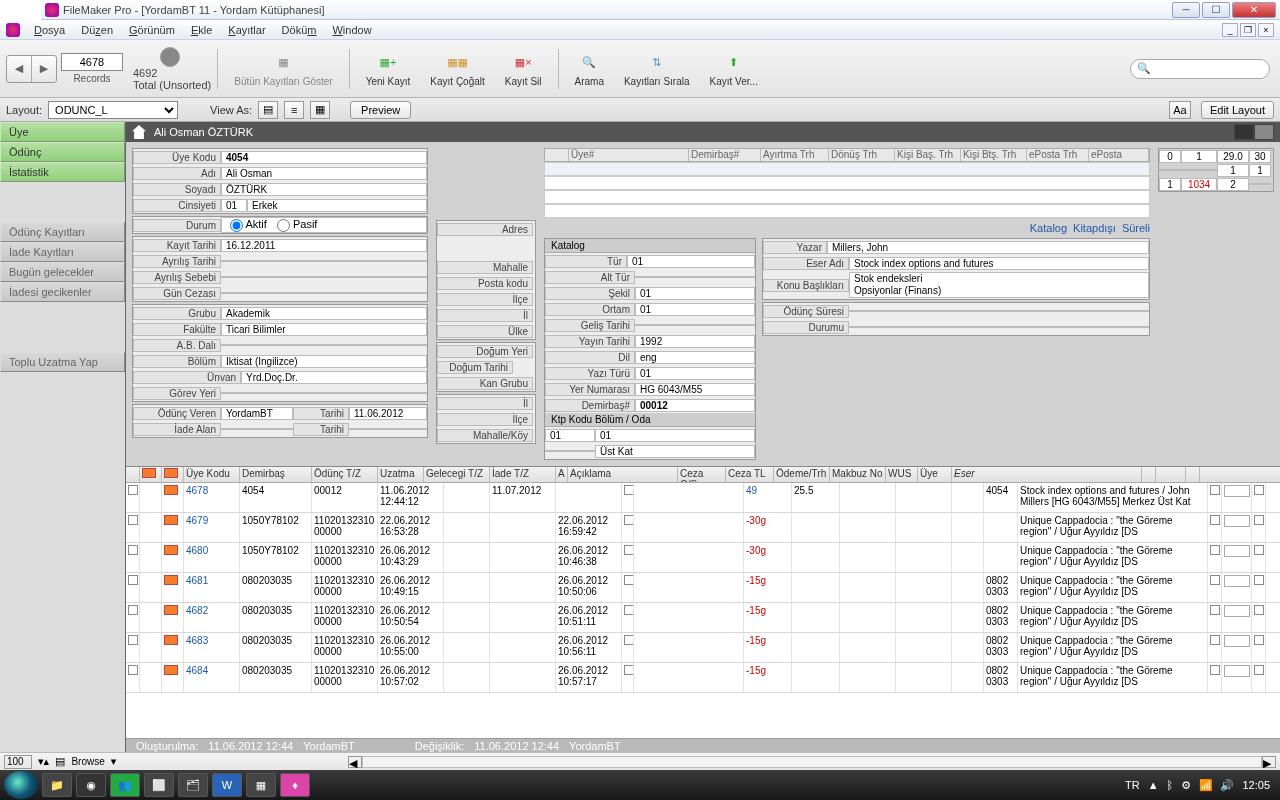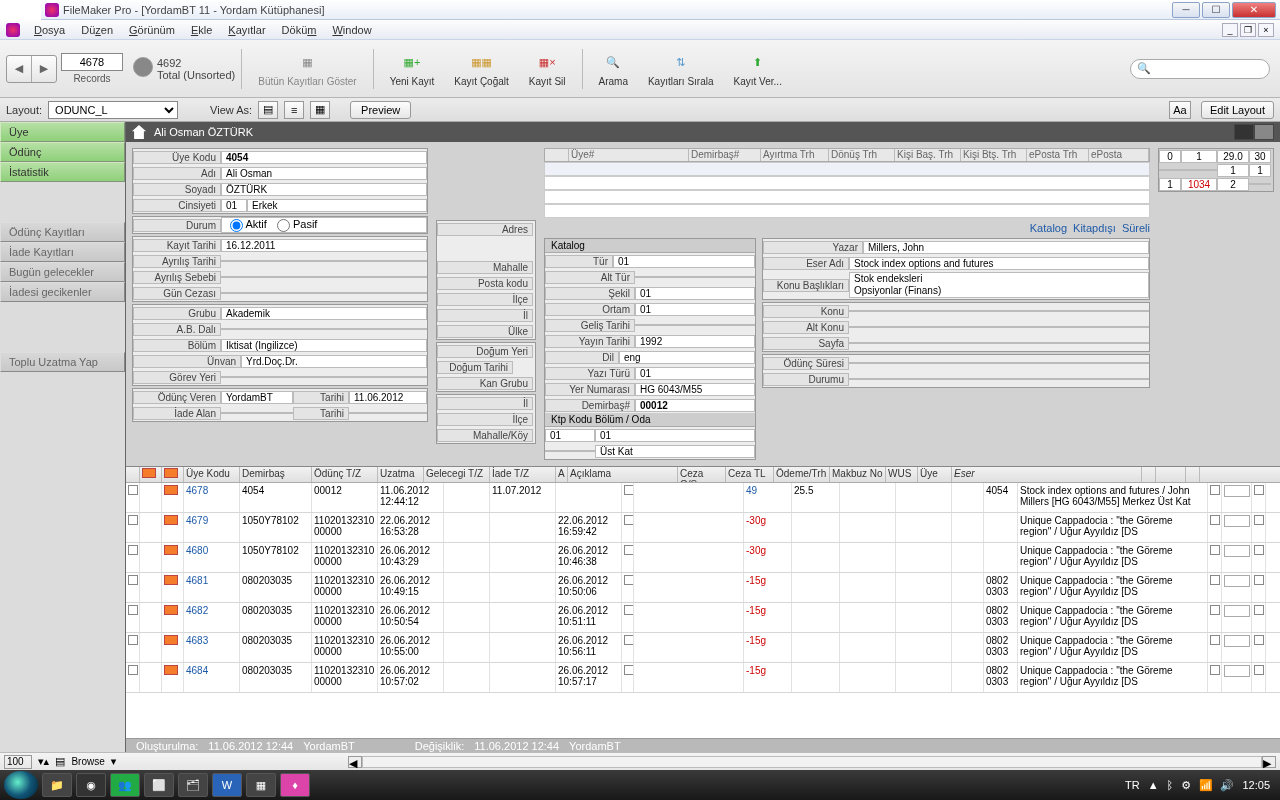--- a/index.html
+++ b/index.html
@@ -23,21 +23,21 @@
 .mdi-btn { width: 16px; height: 14px; border: 1px solid #aab; background: #f4f6fb; font-size: 9px; display: flex; align-items: center; justify-content: center; }
 
 .toolbar { height: 58px; background: linear-gradient(#f4f4f4,#e4e4e4); display: flex; align-items: center; padding: 2px 6px; border-bottom: 1px solid #b5b5b5; }
 .nav-group { display: flex; align-items: center; gap: 4px; }
 .nav-btns { display: flex; border: 1px solid #999; border-radius: 3px; height: 28px; background: linear-gradient(#fdfdfd,#e6e6e6); }
 .nav-btn { width: 24px; display: flex; align-items: center; justify-content: center; color: #666; }
 .nav-sep { width: 1px; background: #aaa; }
 .record-box { display: flex; flex-direction: column; align-items: center; }
 .record-input { width: 62px; height: 18px; border: 1px solid #888; text-align: center; background: #fff; }
 .records-label { font-size: 10px; color: #555; margin-top: 2px; }
-.total-group { display: flex; align-items: flex-start; margin-left: 6px; }
+.total-group { display: flex; align-items: center; margin-left: 6px; flex-direction: column; }
 .pie { width: 20px; height: 20px; border-radius: 50%; background: conic-gradient(#888 0 360deg); margin-right: 4px; border: 1px solid #999; }
 .total-text { font-size: 10px; color: #444; }
 .tool-item { display: flex; flex-direction: column; align-items: center; padding: 0 10px; color: #333; }
 .tool-icon { width: 24px; height: 24px; margin-bottom: 2px; display: flex; align-items: center; justify-content: center; border-radius: 3px; }
 .tool-label { font-size: 10px; }
 .tool-sep { width: 1px; height: 40px; background: #bbb; margin: 0 6px; }
 .search-box { margin-left: auto; margin-right: 4px; width: 140px; height: 20px; border: 1px solid #aaa; border-radius: 10px; display: flex; align-items: center; padding: 0 6px; background: #fff; }
 .search-box span { color: #888; }
 
 .layout-bar { height: 24px; background: linear-gradient(#ececec,#dedede); border-bottom: 1px solid #aaa; display: flex; align-items: center; padding: 0 6px; gap: 6px; }
@@ -282,20 +282,24 @@
                 <div class="lbl-cell" style="width:88px">Gün Cezası</div>
                 <div class="val-cell" style="flex:1"></div>
               </div>
           </div>
           <div class="fieldset">
             <div class="row">
                 <div class="lbl-cell" style="width:88px">Grubu</div>
                 <div class="val-cell" style="flex:1">Akademik</div>
               </div>
             <div class="row">
+                <div class="lbl-cell" style="width:88px">Fakülte</div>
+                <div class="val-cell" style="flex:1">Ticari Bilimler</div>
+              </div>
+            <div class="row">
                 <div class="lbl-cell" style="width:88px">A.B. Dalı</div>
                 <div class="val-cell" style="flex:1"></div>
               </div>
             <div class="row">
                 <div class="lbl-cell" style="width:88px">Bölüm</div>
                 <div class="val-cell" style="flex:1">İktisat (İngilizce)</div>
               </div>
             <div class="row">
                 <div class="lbl-cell" style="width:108px">Ünvan</div>
                 <div class="val-cell" style="flex:1">Yrd.Doç.Dr.</div>
@@ -388,21 +392,21 @@
           </div>
           <div class="links">
             <span>Katalog</span>
             <span>Kitapdışı</span>
             <span>Süreli</span>
           </div>
           <div style="display:flex;gap:6px">
             <div class="fieldset" style="width:212px">
               <div class="fs-title gray">Katalog</div>
               <div class="row">
-                  <div class="lbl-cell" style="width:68px">Tür</div>
+                  <div class="lbl-cell" style="width:82px">Tür</div>
                   <div class="val-cell" style="flex:1">01</div>
                 </div>
               <div class="row">
                   <div class="lbl-cell" style="width:90px">Alt Tür</div>
                   <div class="val-cell" style="flex:1"></div>
                 </div>
               <div class="row">
                   <div class="lbl-cell" style="width:90px">Şekil</div>
                   <div class="val-cell" style="flex:1">01</div>
                 </div>
@@ -412,21 +416,21 @@
                 </div>
               <div class="row">
                   <div class="lbl-cell" style="width:90px">Geliş Tarihi</div>
                   <div class="val-cell" style="flex:1"></div>
                 </div>
               <div class="row">
                   <div class="lbl-cell" style="width:90px">Yayın Tarihi</div>
                   <div class="val-cell" style="flex:1">1992</div>
                 </div>
               <div class="row">
-                  <div class="lbl-cell" style="width:74px">Dil</div>
+                  <div class="lbl-cell" style="width:90px">Dil</div>
                   <div class="val-cell" style="flex:1">eng</div>
                 </div>
               <div class="row">
                   <div class="lbl-cell" style="width:90px">Yazı Türü</div>
                   <div class="val-cell" style="flex:1">01</div>
                 </div>
               <div class="row">
                   <div class="lbl-cell" style="width:90px">Yer Numarası</div>
                   <div class="val-cell" style="flex:1">HG 6043/M55</div>
                 </div>
@@ -440,45 +444,31 @@
                   <div class="val-cell" style="flex:1">01</div>
                 </div>
               <div class="row">
                   <div class="val-cell" style="width:50px"></div>
                   <div class="val-cell" style="flex:1">Üst Kat</div>
                 </div>
             </div>
             <div class="col" style="flex:1;gap:2px">
               <div class="fieldset">
                 <div class="row">
-                    <div class="lbl-cell" style="width:100px">Yazar</div>
+                    <div class="lbl-cell" style="width:64px">Yazar</div>
                     <div class="val-cell" style="flex:1">Millers, John</div>
                   </div>
                 <div class="row">
                     <div class="lbl-cell" style="width:86px">Eser Adı</div>
                     <div class="val-cell" style="flex:1">Stock index options and futures</div>
                   </div>
                 <div class="row" style="height:28px">
                     <div class="lbl-cell" style="width:86px">Konu Başlıkları</div>
                     <div class="val-cell" style="flex:1;white-space:pre-line;line-height:12px">Stok endeksleri
 Opsiyonlar (Finans)</div>
-                  </div>
-              </div>
-              <div class="fieldset">
-                <div class="row">
-                    <div class="lbl-cell" style="width:86px">Konu</div>
-                    <div class="val-cell" style="flex:1"></div>
-                  </div>
-                <div class="row">
-                    <div class="lbl-cell" style="width:86px">Alt Konu</div>
-                    <div class="val-cell" style="flex:1"></div>
-                  </div>
-                <div class="row">
-                    <div class="lbl-cell" style="width:86px">Sayfa</div>
-                    <div class="val-cell" style="flex:1"></div>
                   </div>
               </div>
               <div class="fieldset">
                 <div class="row">
                     <div class="lbl-cell" style="width:86px">Ödünç Süresi</div>
                     <div class="val-cell" style="flex:1"></div>
                   </div>
                 <div class="row">
                     <div class="lbl-cell" style="width:86px">Durumu</div>
                     <div class="val-cell" style="flex:1"></div>

